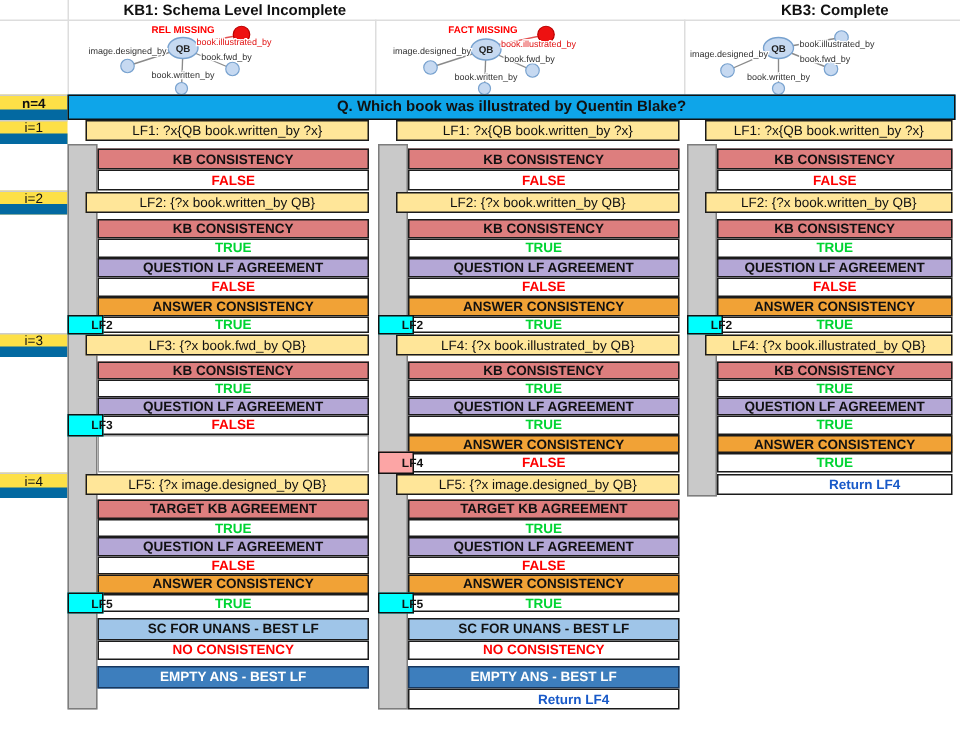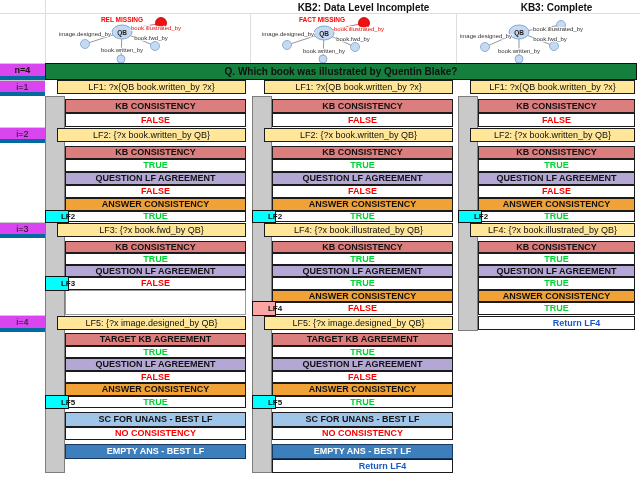--- a/index.html
+++ b/index.html
@@ -13,25 +13,25 @@
   .edge{stroke:#8a8a8a;stroke-width:0.9;fill:none}
   .edge-missing{stroke:#e45252;stroke-width:0.9;fill:none}
   .gnode{fill:#c6d9f1;stroke:#78a2cf;stroke-width:0.8}
   .gnode-missing{fill:#ee1111;stroke:#bb0000;stroke-width:0.8}
   .gcenter{fill:#c6d9f1;stroke:#78a2cf;stroke-width:0.9}
   .glabel{font-size:6px;fill:#333;text-anchor:middle;paint-order:stroke;stroke:#fff;stroke-width:1.6px;}
   .gstart{text-anchor:start;}
   .gred{fill:#e01111;}
   .galert{font-size:6.5px;font-weight:700;fill:#ff0000;text-anchor:middle;paint-order:stroke;stroke:#fff;stroke-width:1.5px;}
   .gqb{font-size:6.5px;font-weight:700;fill:#222;text-anchor:middle;}
-  .qrow{position:absolute;left:45px;width:592px;top:63px;height:17px;background:#15803d;
+  .qrow{position:absolute;left:45px;width:592px;top:63px;height:17px;background:#0ea5e9;
         border:1.5px solid #111;box-sizing:border-box;display:flex;align-items:center;
         justify-content:center;font-weight:800;font-size:10px;color:#111;z-index:2;}
   .ilabel{position:absolute;left:0;width:45px;display:flex;align-items:center;justify-content:center;
-          font-size:9px;color:#111;background:#d946ef;border-top:1px solid #ccc;border-bottom:4px solid #0369a1;
+          font-size:9px;color:#111;background:#fde047;border-top:1px solid #ccc;border-bottom:7px solid #0369a1;
           box-sizing:border-box;}
   .ilabel.bold{font-weight:800;}
   .kbcol{position:absolute;top:0;height:493px;}
   .gutter{position:absolute;left:0;width:20px;background:#c9c9c9;border:1px solid #7d7d7d;
           box-sizing:border-box;z-index:1;}
   .cell{position:absolute;left:20px;right:2px;box-sizing:border-box;border:1px solid #1b1b1b;
         display:flex;align-items:center;justify-content:center;font-size:9px;line-height:1;
         color:#111;white-space:nowrap;overflow:hidden;background:#fff;z-index:2;}
   .lfrow{left:12px;background:#ffe699;}
   .pink{background:#dd7e7e;font-weight:700;}
@@ -65,21 +65,21 @@
 </head>
 <body>
 
 <div class="canvas">
 
   <div class="hline" style="top:13px;left:0;width:640px"></div>
   <div class="vline" style="left:45px;top:0;height:63px"></div>
   <div class="vline" style="left:250px;top:13px;height:50px"></div>
   <div class="vline" style="left:456px;top:13px;height:50px"></div>
 
-  <div class="coltitle" style="left:272px;width:183px">KB2: Data Level Incomplete</div>
+  <div class="coltitle" style="left:65px;width:183px">KB1: Schema Level Incomplete</div>
   <div class="coltitle" style="left:476px;width:161px">KB3: Complete</div>
 
   <svg class="graph" style="left:45px;width:205px" viewBox="0 0 205 50">
     <line class="edge" x1="77" y1="19" x2="40" y2="31"></line>
     <line class="edge" x1="77" y1="19" x2="110" y2="33"></line>
     <line class="edge" x1="77" y1="19" x2="76" y2="46"></line>
     <line class="edge-missing" x1="84" y1="16" x2="112" y2="11"></line>
     <circle class="gnode" cx="40" cy="31" r="4.5"></circle>
     <circle class="gnode" cx="110" cy="33" r="4.5"></circle>
     <circle class="gnode" cx="76" cy="46" r="4"></circle>

